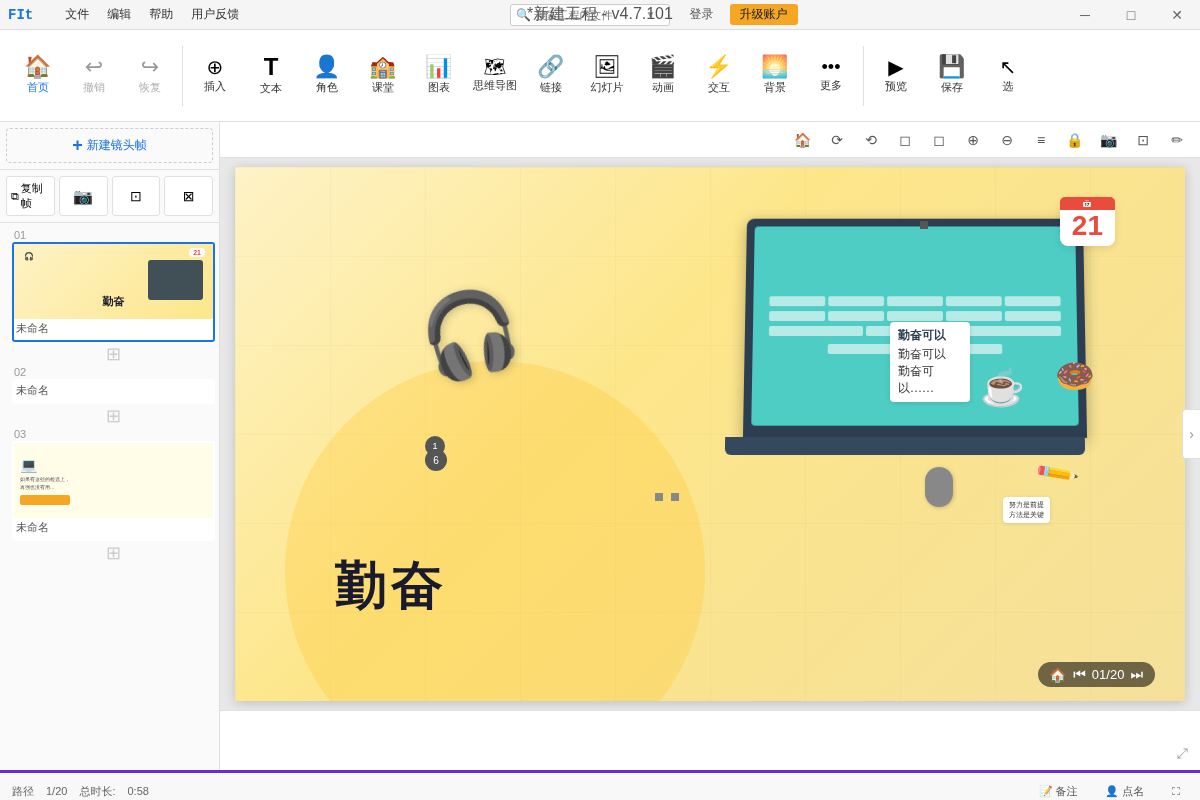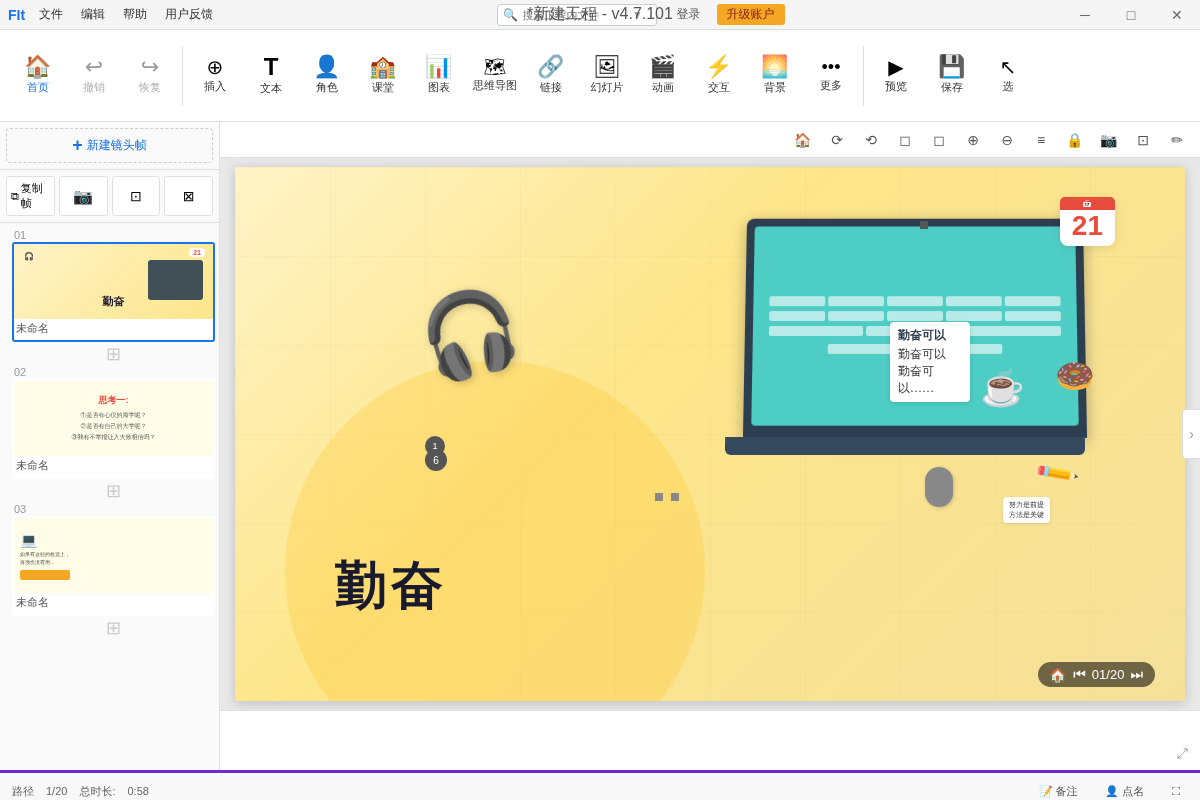--- a/index.html
+++ b/index.html
@@ -11,21 +11,21 @@
       border-bottom: 1px solid #ddd; user-select: none;
     }
     #titlebar .win-controls { margin-left: auto; display: flex; }
     #titlebar .menu-area { display: flex; align-items: center; gap: 2px; padding: 0 8px; }
     #titlebar .menu-item { padding: 2px 8px; cursor: pointer; font-size: 12px; color: #333; }
     #titlebar .title-center { position: absolute; left: 50%; transform: translateX(-50%); font-size: 16px; color: #555; }
     #titlebar .search-area { display: flex; align-items: center; margin-left: 20px; }
     #titlebar .search-box { display: flex; align-items: center; background: #fff; border: 1px solid #ccc; border-radius: 3px; padding: 1px 6px; height: 22px; width: 160px; }
     #titlebar .search-box input { border: none; outline: none; font-size: 11px; color: #999; width: 110px; }
     #titlebar .login-btn { padding: 2px 10px; font-size: 12px; color: #555; cursor: pointer; margin-left: 10px; }
-    #titlebar .upgrade-btn { padding: 2px 10px; font-size: 12px; background: #f5a623; color: #7f1d1d; border-radius: 3px; cursor: pointer; margin-left: 6px; }
+    #titlebar .upgrade-btn { padding: 2px 10px; font-size: 12px; background: #f5a623; color: #0f172a; border-radius: 3px; cursor: pointer; margin-left: 6px; }
     #titlebar .wc { width: 46px; height: 30px; display: flex; align-items: center; justify-content: center; cursor: pointer; font-size: 14px; color: #666; }
 
     
     #toolbar {
       width: 100%; height: 92px; background: #fff; border-bottom: 1px solid #e0e0e0;
       display: flex; align-items: center; padding: 0 10px; gap: 0;
     }
     .tb-group { display: flex; flex-direction: column; align-items: center; min-width: 56px; padding: 4px 6px; cursor: pointer; border-radius: 4px; }
     .tb-icon { font-size: 22px; line-height: 1; margin-bottom: 2px; }
     .tb-label { font-size: 11px; color: #333; white-space: nowrap; }
@@ -92,21 +92,21 @@
     
     .playback-counter { display: flex; align-items: center; gap: 6px; background: rgba(0,0,0,0.55); border-radius: 20px; padding: 4px 12px; color: #fff; font-size: 13px; position: absolute; bottom: 14px; right: 30px; }
     .pc-home { font-size: 14px; }
     .pc-nav { font-size: 14px; }
   </style>
 </head>
 <body>
 
 <div id="titlebar">
   <div class="menu-area">
-    <span style="font-weight:bold;font-size:14px;color:#1a73e8;margin-right:4px;">FIt</span>
+    <span style="font-weight:bold;font-size:14px;color:#1a73e8;margin-right:22px;font-family:Liberation Mono, monospace;">FIt</span>
     <span class="menu-item">文件</span>
     <span class="menu-item">编辑</span>
     <span class="menu-item">帮助</span>
     <span class="menu-item">用户反馈</span>
   </div>
   <div class="title-center">*新建工程 - v4.7.101</div>
   <div class="search-area" style="margin-left:auto;margin-right:10px;">
     <div class="search-box">
       <span style="color:#999;font-size:12px;margin-right:4px;">🔍</span>
       <input type="text" style="border: none; outline: none; font-size: 11px; color: rgb(153, 153, 153); width: 110px;" placeholder="搜索工程内文件">
@@ -240,28 +240,20 @@
         </div>
       </div>
 
       <div class="slide-separator">
         <span style="font-size:18px;color:#ccc;">⊞</span>
       </div>
 
       <div class="slide-item-wrap">
         <div class="slide-num">02</div>
         <div class="slide-thumb">
-          <div class="slide-thumb-inner">
-            <div class="slide2-bg">
-              <div class="slide2-title">思考一:</div>
-              <div class="slide2-line">①是否有心仪的海学呢？</div>
-              <div class="slide2-line">②是否有自己的大学呢？</div>
-              <div class="slide2-line">③我有不举报让入大致相信吗？</div>
-            </div>
-          </div>
           <div class="slide-name">未命名</div>
         </div>
       </div>
 
       <div class="slide-separator">
         <span style="font-size:18px;color:#ccc;">⊞</span>
       </div>
 
       <div class="slide-item-wrap">
         <div class="slide-num">03</div>

